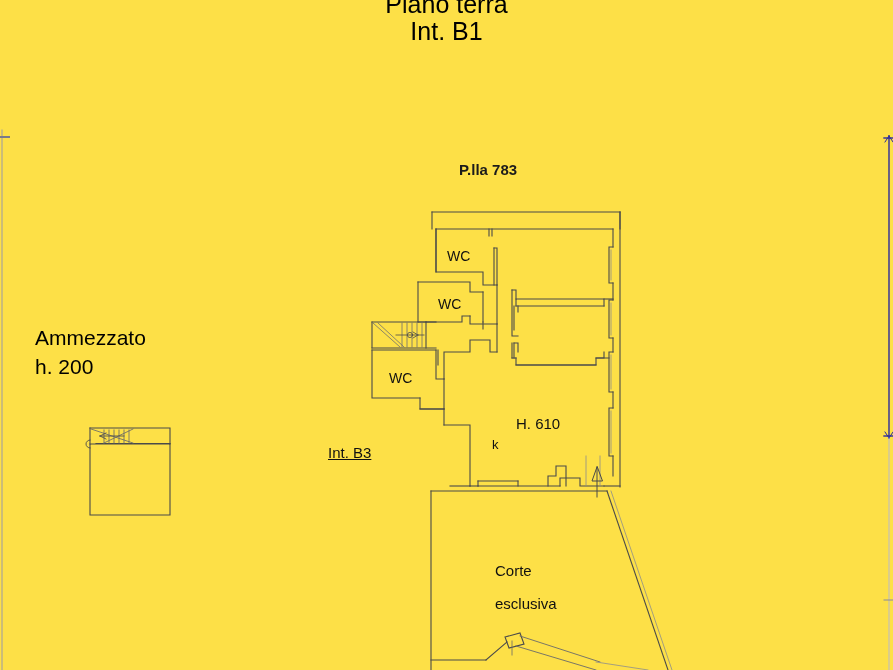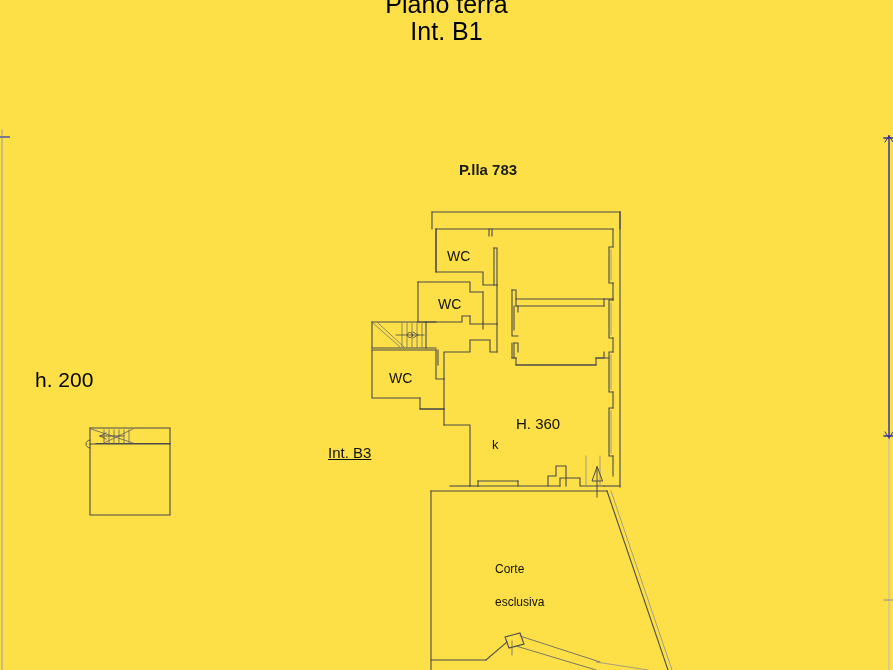--- a/index.html
+++ b/index.html
@@ -58,21 +58,21 @@
   }
   .label-wc {
     font-size: 14px;
     color: #111;
   }
   .label-k {
     font-size: 13px;
     color: #111;
   }
   .label-corte {
-    font-size: 12px;
+    font-size: 15px;
     color: #111;
     line-height: 1.35;
   }
 </style>
 </head>
 <body>
 
 <div id="sheet">
 
   <svg class="plan" viewBox="0 0 893 670">
@@ -260,32 +260,33 @@
 
     </g>
   </svg>
 
   <div class="txt title-main" style="left:0; top:-10px; width:893px;">Piano terra</div>
 
   <div class="txt title-sub" style="left:0; top:17px; width:893px;">Int. B1</div>
 
   <div class="txt label-mid" style="left:459px; top:161px;">P.lla 783</div>
 
-
-  <div class="txt label-big" style="left:35px; top:368px;">h. 200</div>
+  <div class="txt label-big" style="left:35px; top:326px;">Ammezzato</div>
+
+  <div class="txt label-big" style="left:35px; top:355px;">h. 200</div>
 
   <div class="txt label-wc" style="left:447px; top:248px;">WC</div>
 
   <div class="txt label-wc" style="left:438px; top:296px;">WC</div>
 
   <div class="txt label-wc" style="left:389px; top:370px;">WC</div>
 
   <div class="txt label-room" style="left:328px; top:444px;text-decoration:underline;">Int. B3</div>
 
-  <div class="txt label-room" style="left:516px; top:415px;">H. 360</div>
+  <div class="txt label-room" style="left:516px; top:415px;">H. 610</div>
 
   <div class="txt label-k" style="left:492px; top:437px;">k</div>
 
   <div class="txt label-corte" style="left:495px; top:561px;">Corte</div>
 
   <div class="txt label-corte" style="left:495px; top:594px;">esclusiva</div>
 
 </div>
 
 </body></html>

